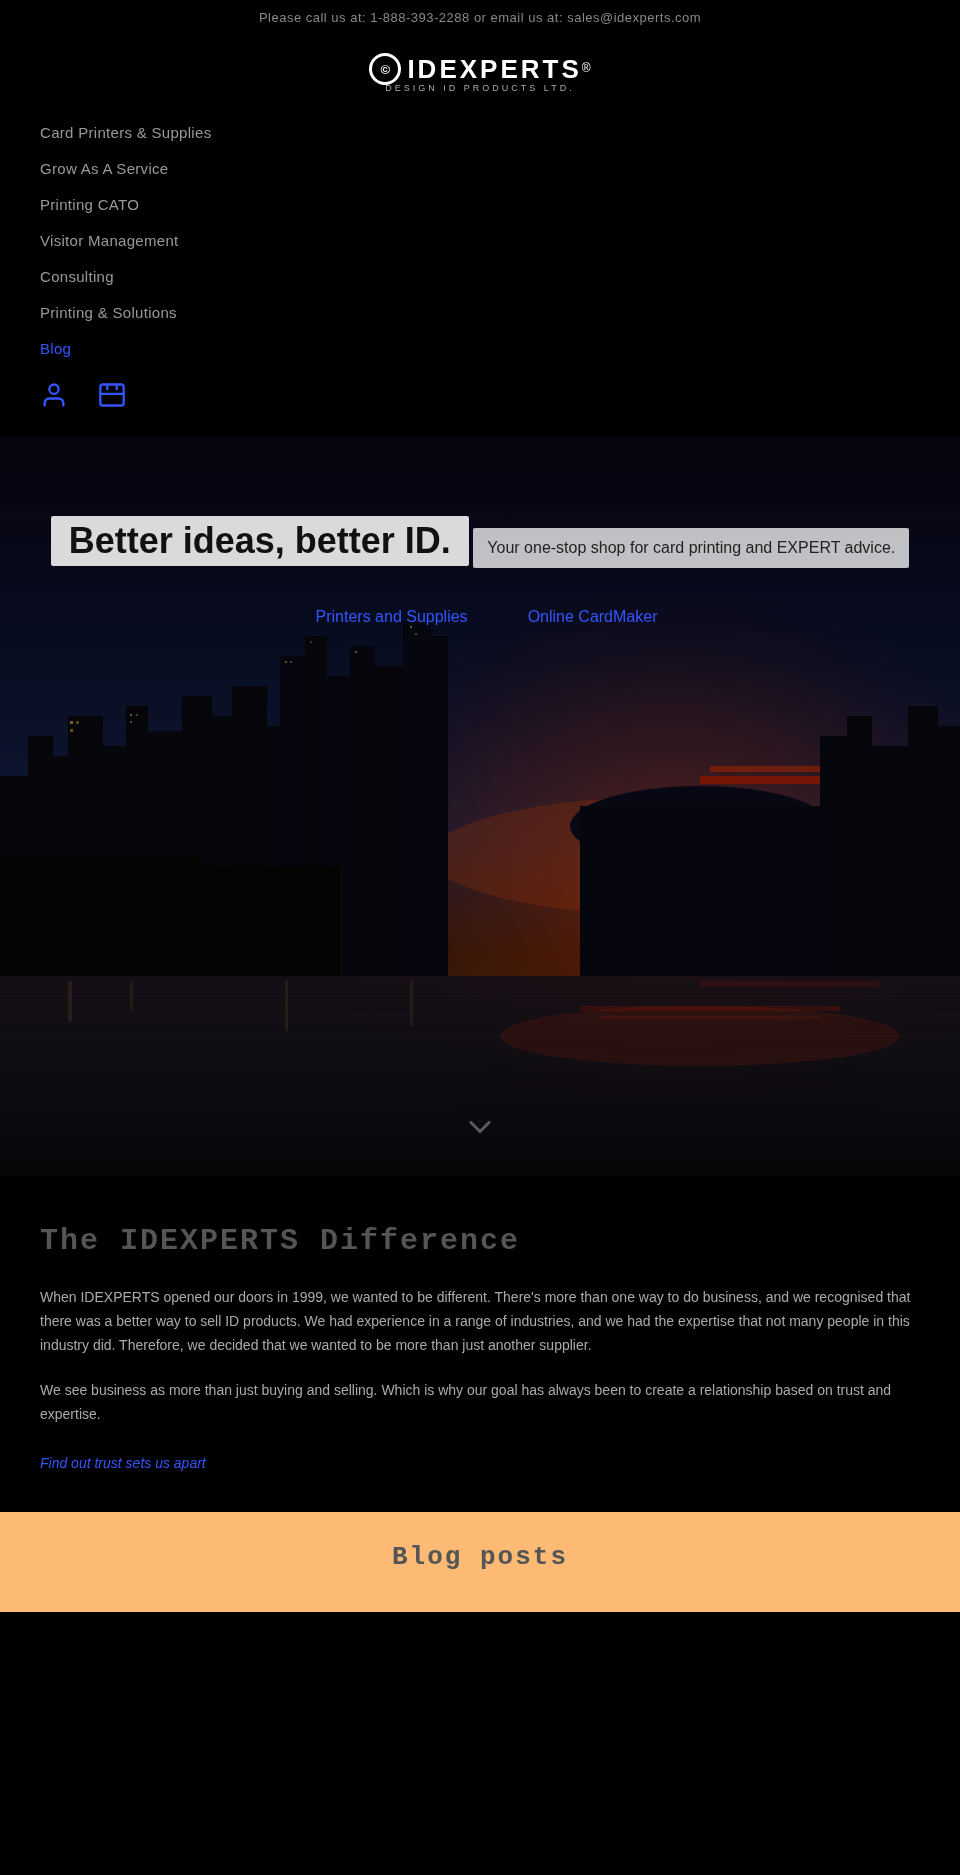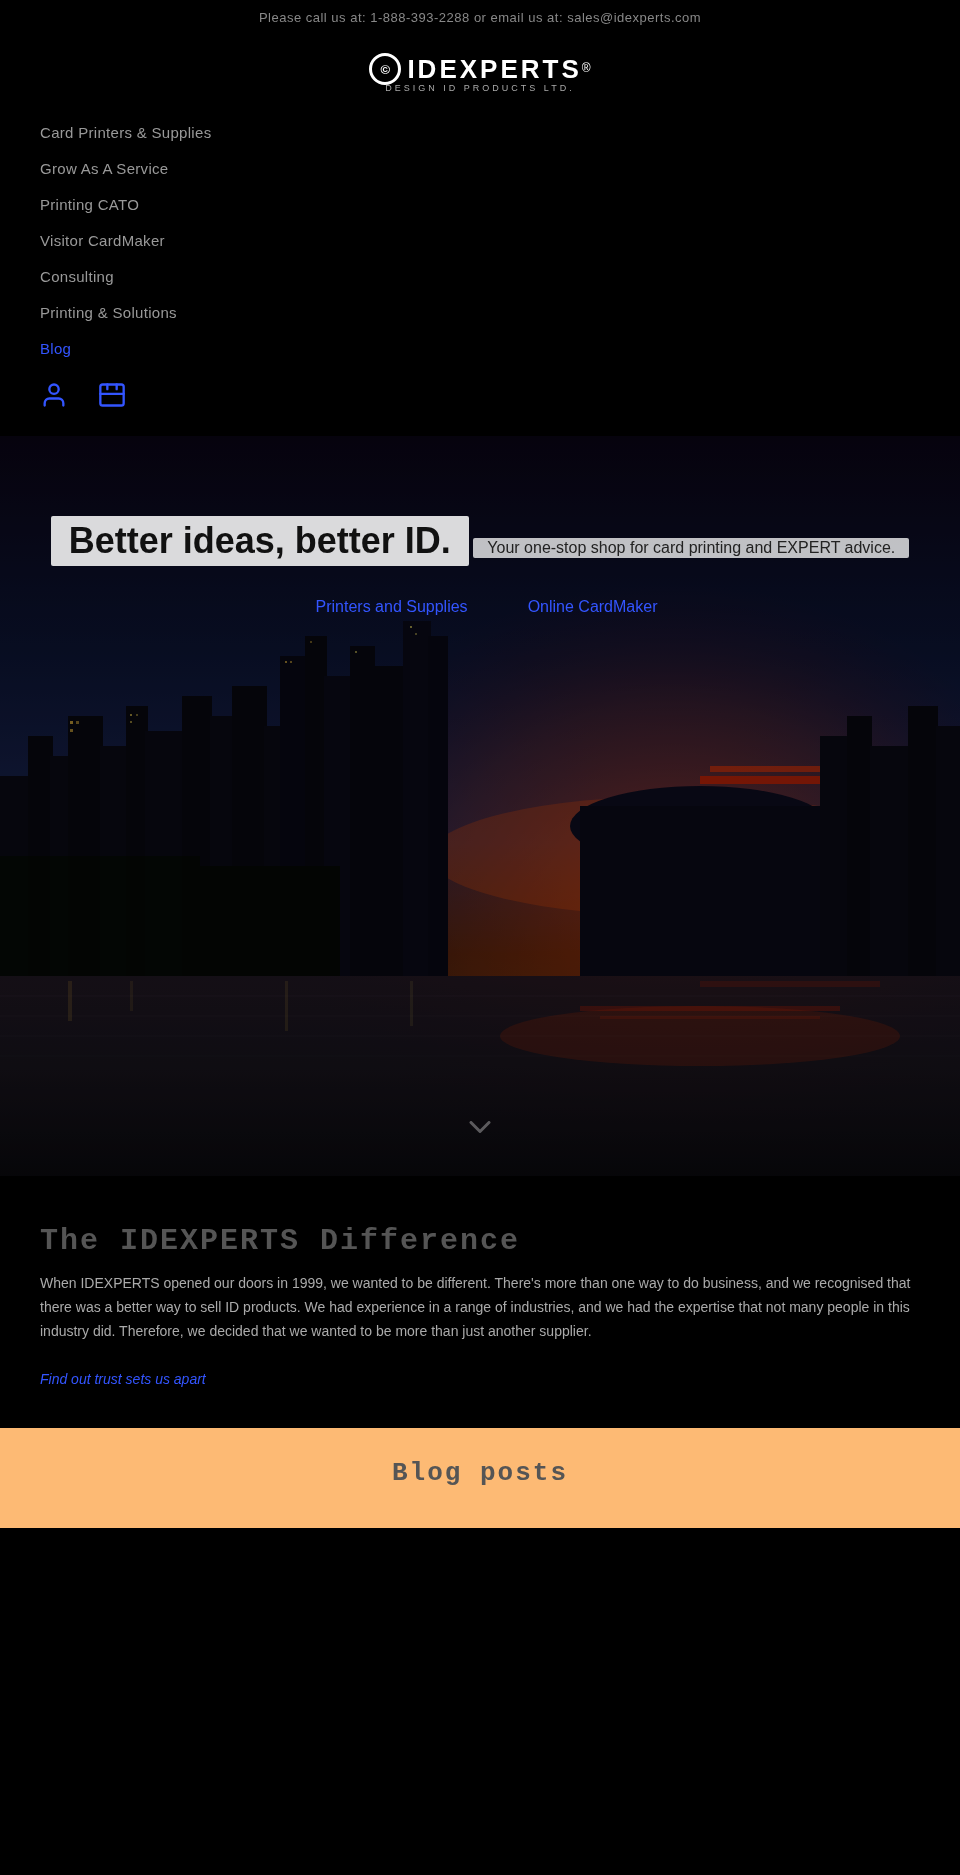--- a/index.html
+++ b/index.html
@@ -122,21 +122,21 @@
       display: inline-block;
       padding: 4px 18px;
       border-radius: 2px;
       margin-bottom: 14px;
     }
     .hero-subtitle {
       font-size: 16px;
       color: #222;
       background: rgba(255,255,255,0.75);
       display: inline-block;
-      padding: 1px 14px;
+      padding: 11px 14px;
       border-radius: 2px;
       margin-bottom: 30px;
     }
     .hero-buttons {
       display: flex;
       justify-content: center;
       gap: 60px;
       margin-top: 10px;
       padding-left: 13px;
     }
@@ -162,21 +162,21 @@
 
     
     .about-section {
       background: #000;
       padding: 48px 40px 40px 40px;
     }
     .about-title {
       font-family: 'Courier New', monospace;
       font-size: 30px;
       color: #555;
-      margin-bottom: 14px;
+      margin-bottom: 28px;
       letter-spacing: 2px;
     }
     .about-text {
       font-size: 14px;
       color: #aaa;
       line-height: 1.7;
       margin-bottom: 22px;
     }
     .about-link {
       color: #3355ff;
@@ -246,21 +246,21 @@
       <li>
         <a href="#">Card Printers &amp; Supplies</a>
       </li>
       <li>
         <a href="#">Grow As A Service</a>
       </li>
       <li>
         <a href="#">Printing CATO</a>
       </li>
       <li>
-        <a href="#">Visitor CardMaker</a>
+        <a href="#">Visitor Management</a>
       </li>
       <li>
         <a href="#">Consulting</a>
       </li>
       <li>
         <a href="#">Printing &amp; Solutions</a>
       </li>
       <li>
         <a href="#" class="active" style="color: rgb(51, 85, 255);">Blog</a>
       </li>
@@ -397,18 +397,19 @@
   <div class="scroll-arrow">
     <svg width="36" height="36" viewBox="0 0 24 24" fill="none" stroke="#cccccc" stroke-width="2" stroke-linecap="round" stroke-linejoin="round" opacity="0.6">
       <polyline points="6 9 12 15 18 9"></polyline>
     </svg>
   </div>
 </section>
 
 <section class="about-section">
   <h2 class="about-title">The IDEXPERTS Difference</h2>
   <p class="about-text">When IDEXPERTS opened our doors in 1999, we wanted to be different. There's more than one way to do business, and we recognised that there was a better way to sell ID products. We had experience in a range of industries, and we had the expertise that not many people in this industry did. Therefore, we decided that we wanted to be more than just another supplier.</p>
+  <p class="about-text">We see business as more than just buying and selling. Which is why our goal has always been to create a relationship based on trust and expertise.</p>
   <a href="#" class="about-link">Find out trust sets us apart</a>
 </section>
 
 <section class="blog-section">
   <h2 class="blog-title">Blog posts</h2>
 </section>
 
 </body></html>

